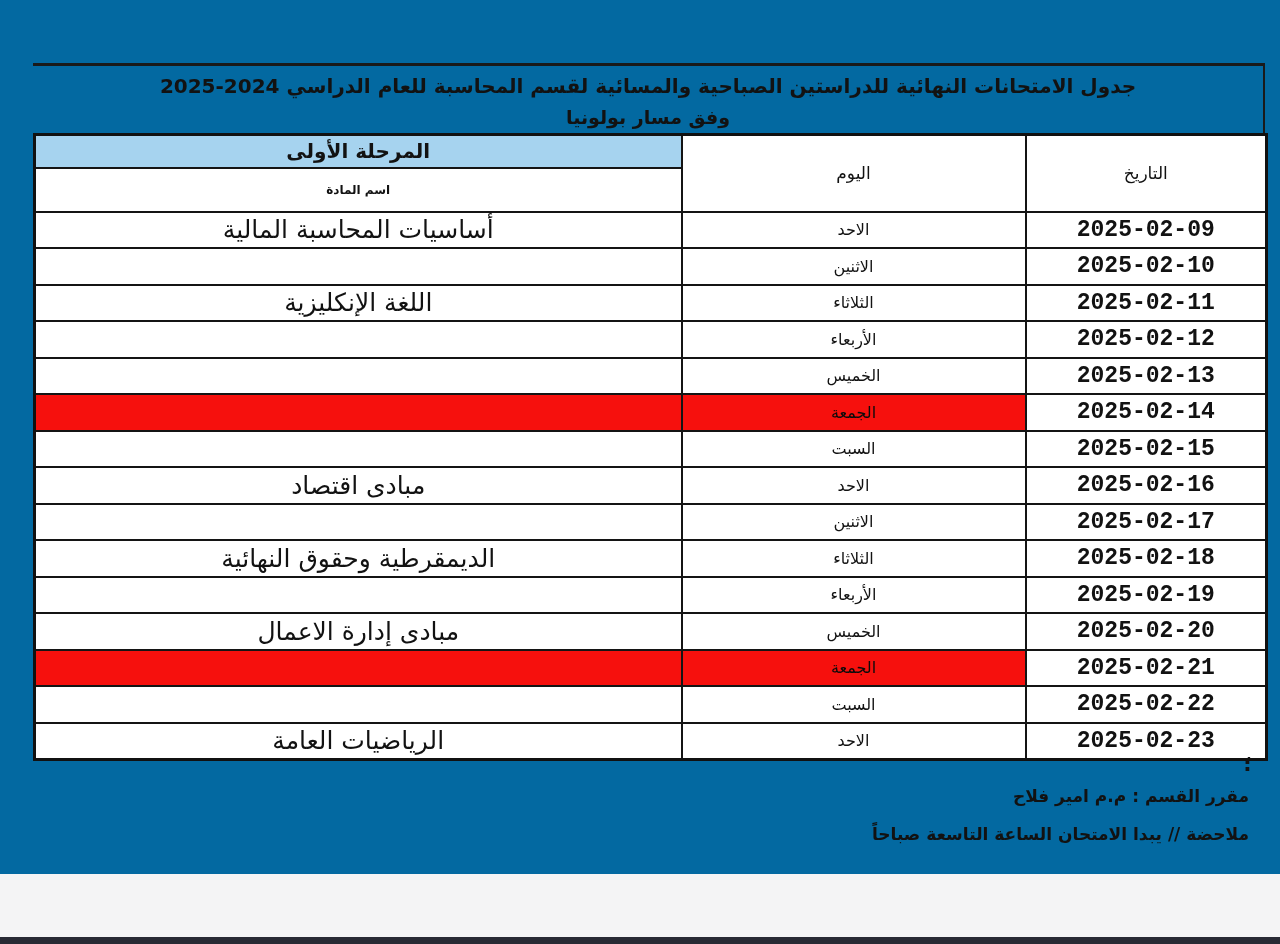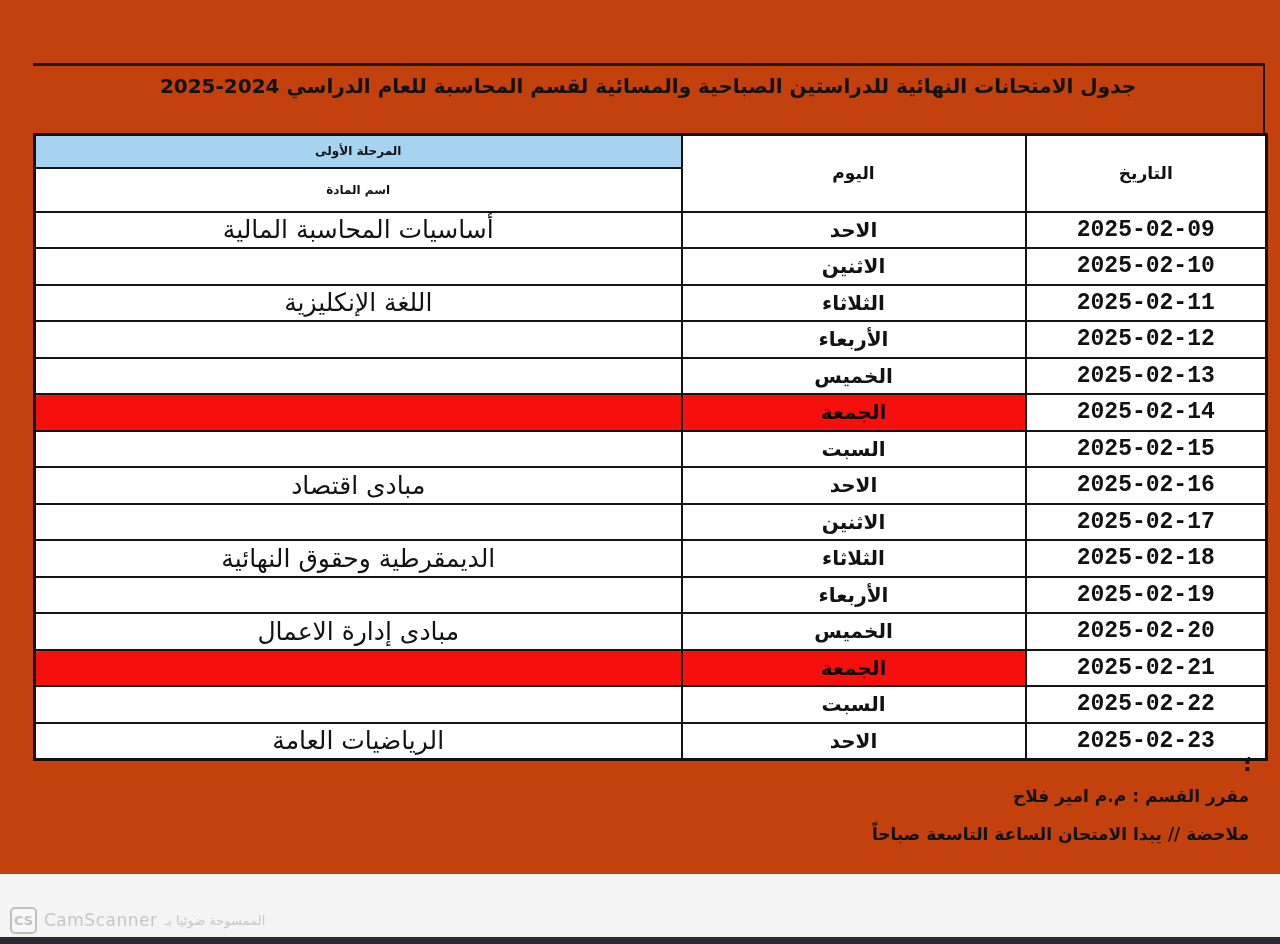--- a/index.html
+++ b/index.html
@@ -4,21 +4,21 @@
 <style>
   * { margin:0; padding:0; box-sizing:border-box; }
   html,body { width:1280px; height:944px; }
   body {
     font-family:"DejaVu Sans","Liberation Sans",sans-serif;
     background:#ffffff;
     position:relative;
     overflow:hidden;
     color:#121212;
   }
-  .page { position:absolute; inset:0; background:#c2410c; }
+  .page { position:absolute; inset:0; background:#0369a1; }
 
   
   .title-box {
     position:absolute; left:33px; top:63px; width:1232px; height:70px;
     border-top:3px solid #1a1a1a;
     border-right:2px solid #1a1a1a;
     text-align:center; direction:rtl;
     padding-top:5px;
   }
   .title-line1 { font-size:20px; font-weight:bold; line-height:31px; letter-spacing:0; }
@@ -33,27 +33,27 @@
   table.schedule col.c-date { width:241px; }
   table.schedule col.c-day  { width:344px; }
   table.schedule col.c-subj { width:647px; }
   table.schedule th, table.schedule td {
     border:2px solid #141414;
     text-align:center; vertical-align:middle;
     background:#ffffff;
     overflow:hidden; white-space:nowrap;
   }
   table.schedule { border:3px solid #111; }
-  th.h-tall { height:61px; font-size:17px; font-weight:bold; border-bottom:3px solid #111; }
-  th.h-stage { height:33px; font-size:12px; font-weight:bold; }
+  th.h-tall { height:61px; font-size:17px; font-weight:normal; border-bottom:3px solid #111; }
+  th.h-stage { height:33px; font-size:20px; font-weight:bold; }
   th.h-subj  { height:44px; font-size:12px; font-weight:bold; border-bottom:3px solid #111; }
   td.subject-cell { font-size:25px; font-weight:normal; height:36.5px; }
-  td.day-cell     { font-size:20px; font-weight:bold; }
+  td.day-cell     { font-size:16px; font-weight:normal; }
   td.date-cell    { font-size:23px; font-weight:bold; direction:ltr; font-family:Liberation Mono, monospace;margin-top:32px; }
-  tr.highlight td.subject-cell, tr.highlight td.day-cell { color:#0b0b0b;border-radius:8px; }
+  tr.highlight td.subject-cell, tr.highlight td.day-cell { color:#0b0b0b; }
 
   
   .mark-semicolon {
     position:absolute; top:752px; right:28px;
     font-size:21px; font-weight:bold; direction:rtl;
   }
   .foot-right1 {
     position:absolute; top:786px; right:31px;
     font-size:17px; font-weight:bold; direction:rtl; text-align:right;
   }
@@ -88,20 +88,21 @@
     background:#282a34;
   }
 </style>
 </head>
 <body>
 
 <div class="page">
 
   <div class="title-box">
     <div class="title-line1">جدول الامتحانات النهائية للدراستين الصباحية والمسائية لقسم المحاسبة للعام الدراسي 2024-2025</div>
+    <div class="title-line2">وفق مسار بولونيا</div>
   </div>
 
   <table class="schedule">
     <colgroup>
       <col class="c-date">
         <col class="c-day">
         <col class="c-subj">
     </colgroup>
     <thead>
       <tr>
@@ -190,20 +191,15 @@
       <td class="subject-cell">الرياضيات العامة</td>
     </tr>
       </tbody>
   </table>
 
   <div class="mark-semicolon">؛</div>
   <div class="foot-right1">مقرر القسم : م.م امير فلاح</div>
   <div class="foot-right2">ملاحضة // يبدا الامتحان الساعة التاسعة صباحاً</div>
 
   <div class="scan-band"></div>
-  <div class="watermark">
-    <div class="cs-logo">CS</div>
-    <div class="cs-brand">CamScanner</div>
-    <div class="cs-arabic">الممسوحة ضوئيا بـ</div>
-  </div>
   <div class="bottom-strip"></div>
 
 </div>
 
 </body></html>

